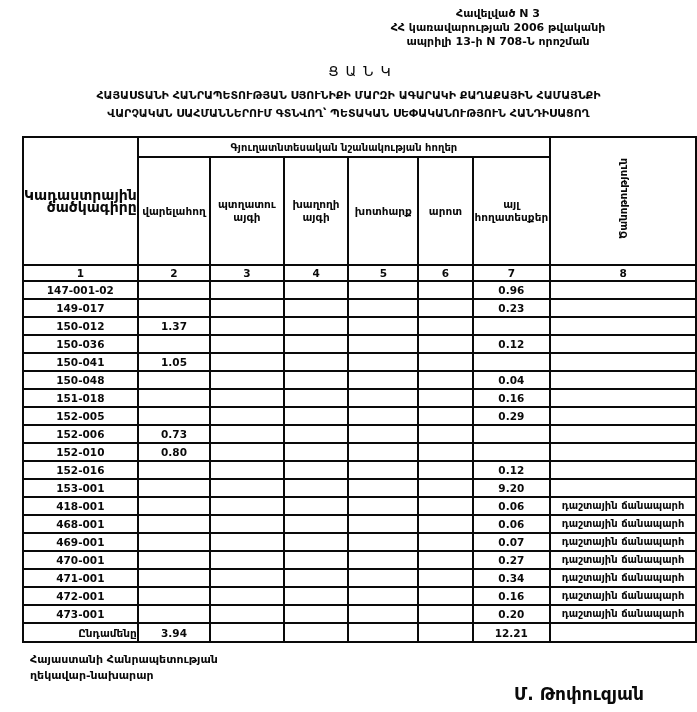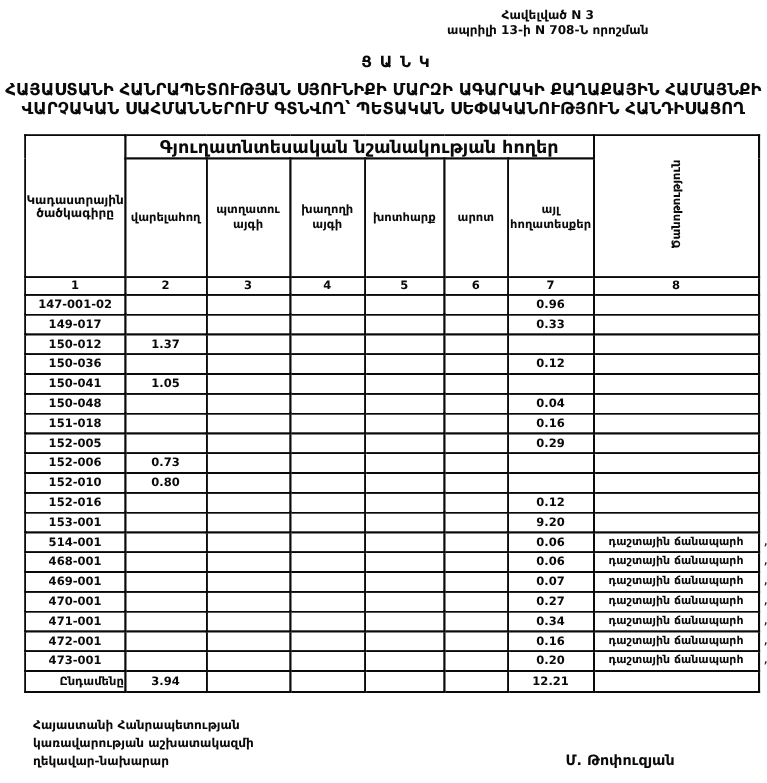--- a/index.html
+++ b/index.html
@@ -6,58 +6,59 @@
   body{
     width:697px;height:712px;position:relative;overflow:hidden;
     font-family:"DejaVu Sans","Liberation Sans",sans-serif;
     color:#0a0a0a;-webkit-font-smoothing:none;
   }
   .annex{
     margin:7px 14px 6px auto;width:370px;text-align:center;
     font-size:11px;font-weight:bold;line-height:14px;
   }
   .doc-title{
-    text-align:center;margin-top:14px;font-size:14px;font-weight:bold;letter-spacing:7px;padding-left:29px;
+    text-align:center;margin-top:14px;font-size:14px;font-weight:normal;letter-spacing:7px;padding-left:29px;
   }
   .subtitle{
-    text-align:center;margin-top:8px;font-size:15px;font-weight:bold;line-height:17.5px;
+    text-align:center;margin-top:8px;font-size:11px;font-weight:bold;line-height:17.5px;
   }
   table.main{
     border-collapse:collapse;margin:14px 0 0 22px;table-layout:fixed;
   }
   table.main td{
     border:2px solid #0a0a0a;padding:0;font-weight:bold;color:#0a0a0a;
     overflow:visible;position:relative;background:#fff;
   }
-  td.col1head{width:78px;font-size:11px;text-align:center;line-height:12px;padding:2px;}
-  td.grouphead{font-size:16px;text-align:center;height:18px;}
+  td.col1head{width:78px;font-size:14px;text-align:right;line-height:12px;padding:2px;}
+  td.grouphead{font-size:10px;text-align:center;height:18px;}
   td.subhead{font-size:10.5px;text-align:center;height:106px;line-height:13px;vertical-align:middle;}
   td.notehead{width:148px;text-align:center;vertical-align:middle;}
   .vert{
     display:inline-block;writing-mode:vertical-rl;transform:rotate(180deg);
     font-size:10.5px;font-weight:bold;white-space:nowrap;
   }
   td.numrow{font-size:10.5px;text-align:center;height:14px;line-height:13px;}
   td.code{font-size:10.5px;text-align:center;height:16px;line-height:14px;}
   td.num{font-size:10.5px;text-align:center;height:16px;line-height:14px;}
   td.note{font-size:10px;text-align:center;padding-left:3px;white-space:nowrap;height:16px;line-height:14px;}
   td.total-label{font-size:10.5px;text-align:right;height:17px;}
   .mark{
     position:absolute;left:calc(100% + 6px);top:1px;font-size:9px;color:#2a2a2a;
     font-weight:bold;white-space:nowrap;
   }
   .c2{width:72px}.c3{width:74px}.c4{width:66px}.c5{width:70px}.c6{width:56px}.c7{width:76px}
   .footer{position:absolute;left:30px;top:652px;font-size:11px;font-weight:bold;line-height:16px;}
-  .signature{position:absolute;left:514px;top:684px;font-size:13px;font-weight:bold;}
+  .signature{position:absolute;left:514px;top:684px;font-size:17px;font-weight:bold;}
 </style>
 </head>
 <body>
 
 <div class="annex">
   <div>Հավելված N 3</div>
+  <div>ՀՀ կառավարության 2006 թվականի</div>
   <div>ապրիլի 13-ի N 708-Ն որոշման</div>
 </div>
 
 <div class="doc-title">ՑԱՆԿ</div>
 
 <div class="subtitle">
   <div>ՀԱՅԱՍՏԱՆԻ ՀԱՆՐԱՊԵՏՈՒԹՅԱՆ ՍՅՈՒՆԻՔԻ ՄԱՐԶԻ ԱԳԱՐԱԿԻ ՔԱՂԱՔԱՅԻՆ ՀԱՄԱՅՆՔԻ</div>
   <div>ՎԱՐՉԱԿԱՆ ՍԱՀՄԱՆՆԵՐՈՒՄ ԳՏՆՎՈՂ՝ ՊԵՏԱԿԱՆ ՍԵՓԱԿԱՆՈՒԹՅՈՒՆ ՀԱՆԴԻՍԱՑՈՂ</div>
 </div>
 
@@ -100,21 +101,21 @@
         <td class="num c7">0.96</td>
         <td class="note"></td>
       </tr>
       <tr>
         <td class="code">149-017</td>
         <td class="num c2"></td>
         <td class="num c3"></td>
         <td class="num c4"></td>
         <td class="num c5"></td>
         <td class="num c6"></td>
-        <td class="num c7">0.33</td>
+        <td class="num c7">0.23</td>
         <td class="note"></td>
       </tr>
       <tr>
         <td class="code">150-012</td>
         <td class="num c2">1.37</td>
         <td class="num c3"></td>
         <td class="num c4"></td>
         <td class="num c5"></td>
         <td class="num c6"></td>
         <td class="num c7"></td>
@@ -204,21 +205,21 @@
         <td class="code">153-001</td>
         <td class="num c2"></td>
         <td class="num c3"></td>
         <td class="num c4"></td>
         <td class="num c5"></td>
         <td class="num c6"></td>
         <td class="num c7">9.20</td>
         <td class="note"></td>
       </tr>
       <tr>
-        <td class="code">514-001</td>
+        <td class="code">418-001</td>
         <td class="num c2"></td>
         <td class="num c3"></td>
         <td class="num c4"></td>
         <td class="num c5"></td>
         <td class="num c6"></td>
         <td class="num c7">0.06</td>
         <td class="note"><span>դաշտային ճանապարհ</span><span class="mark">,ն</span></td>
       </tr>
       <tr>
         <td class="code">468-001</td>
@@ -290,17 +291,16 @@
       <td class="num"></td>
       <td class="num"></td>
       <td class="num">12.21</td>
       <td class="note"></td>
     </tr>
   </tbody>
 </table>
 
 <div class="footer">
   <div>Հայաստանի Հանրապետության</div>
-  <div>կառավարության աշխատակազմի</div>
   <div>ղեկավար-նախարար</div>
 </div>
 
 <div class="signature">Մ. Թոփուզյան</div>
 
 </body></html>

